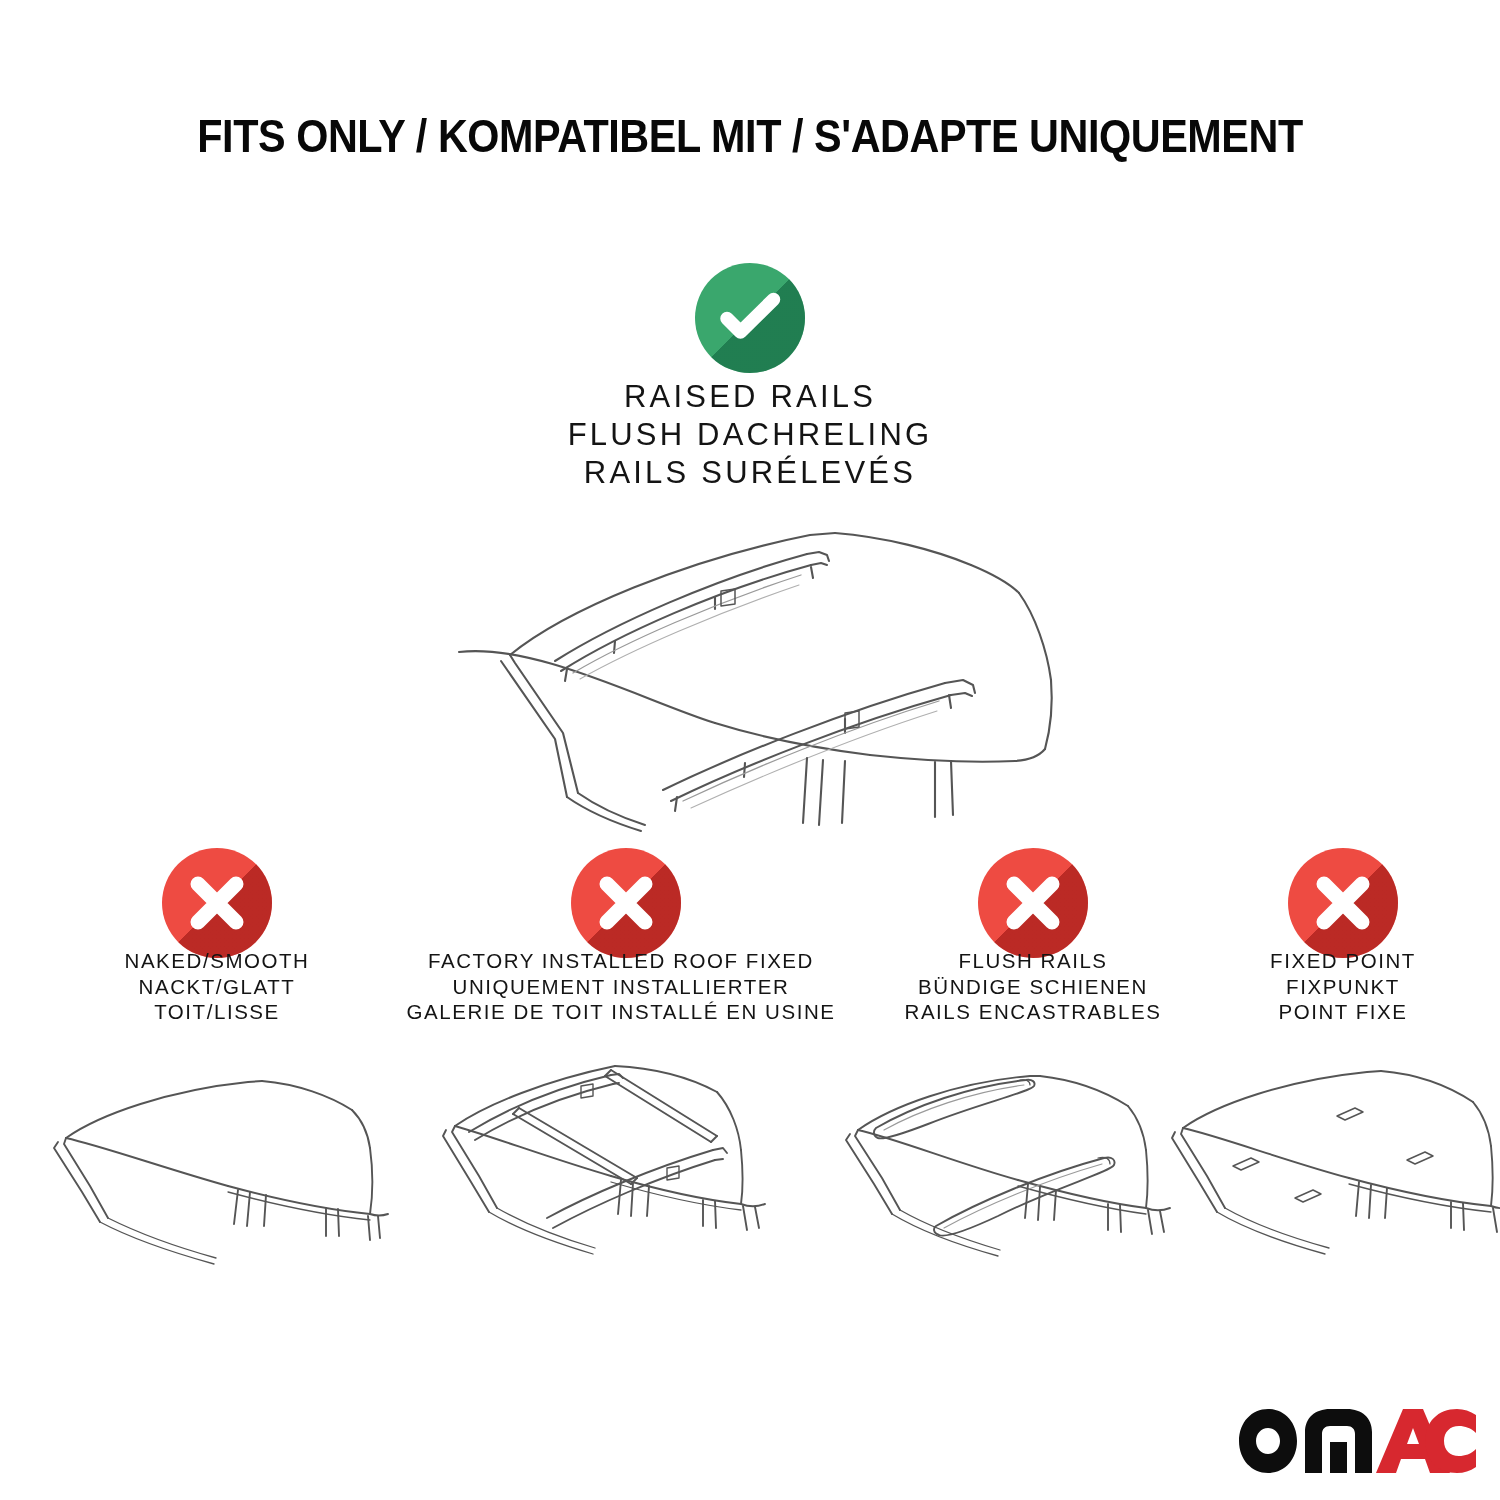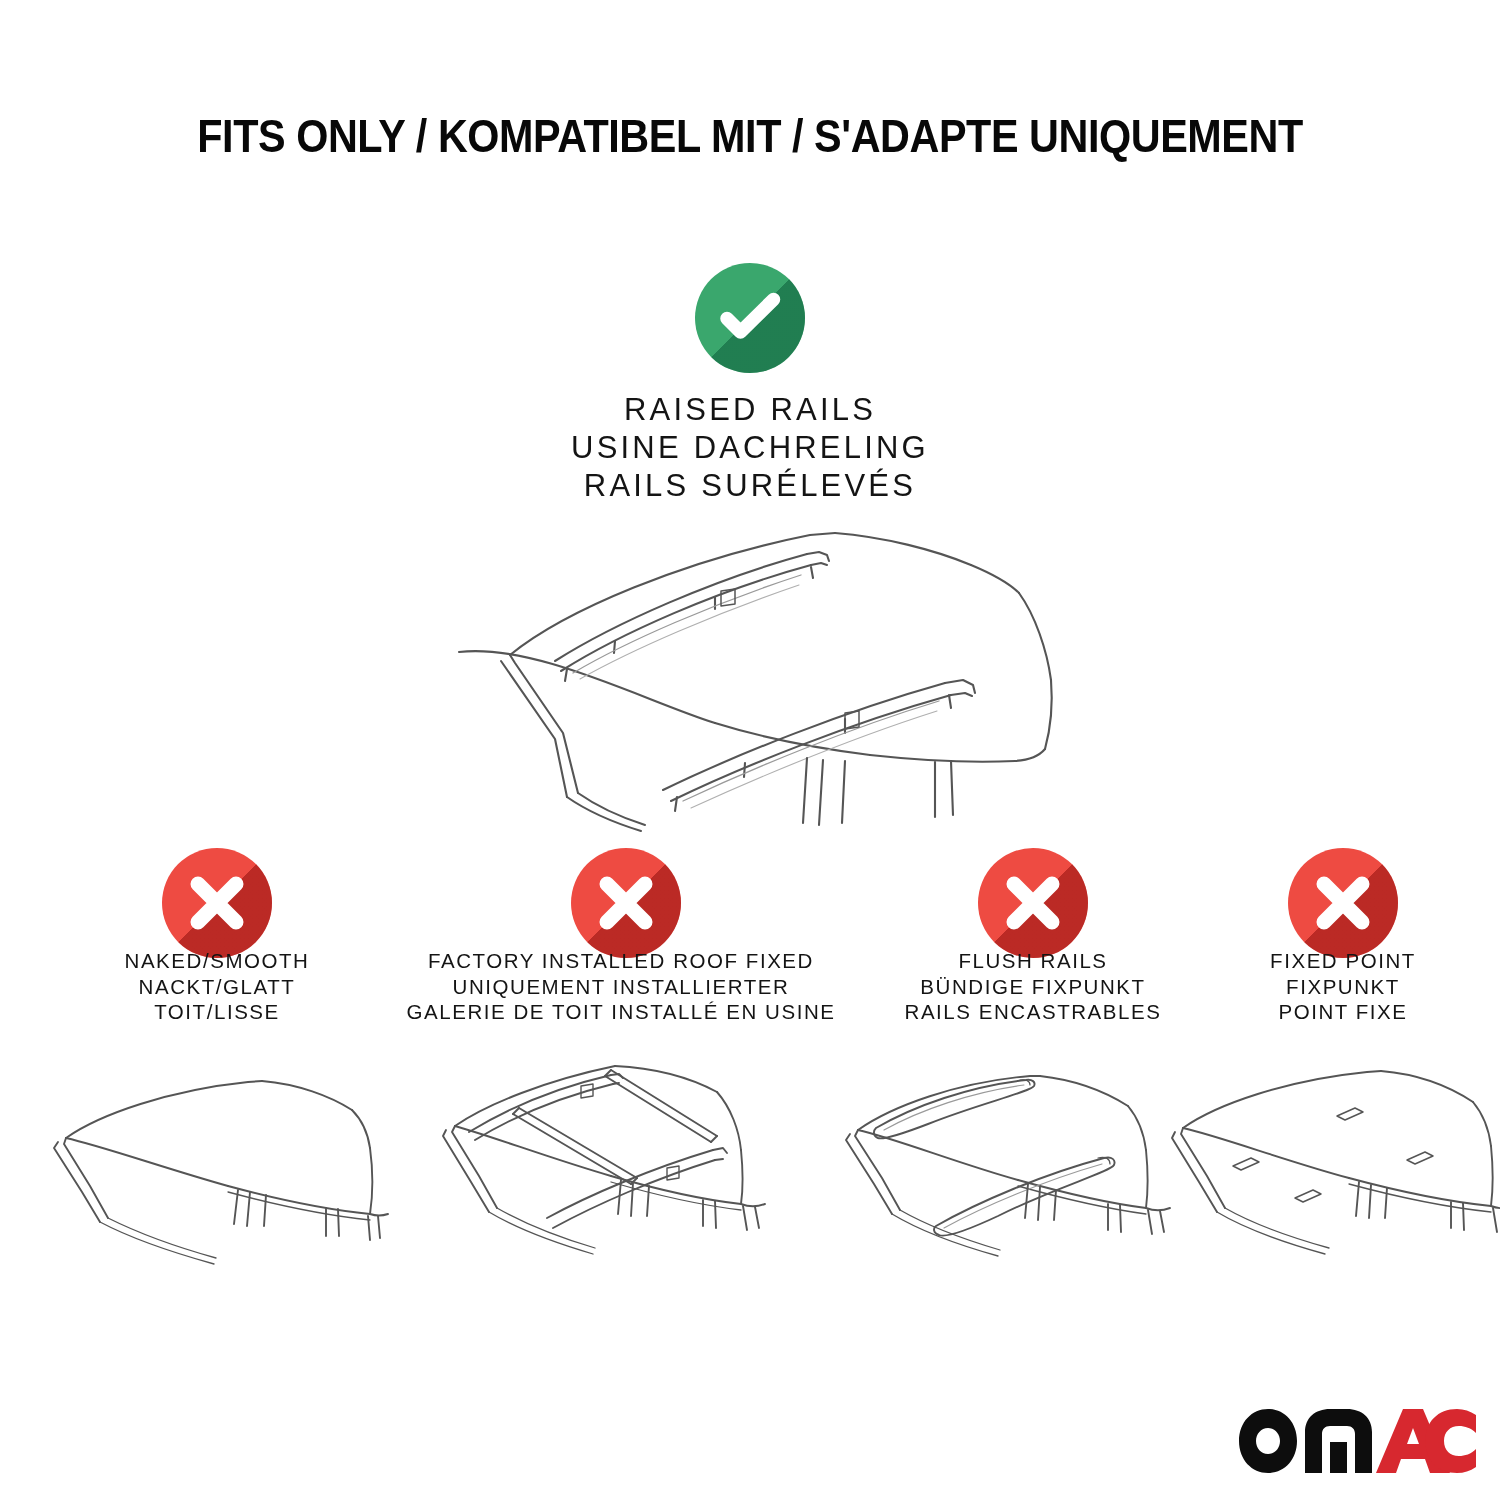--- a/index.html
+++ b/index.html
@@ -58,21 +58,20 @@
   }
   #ok-label{
     position:absolute;
     left:0; top:378px; width:1500px;
     text-align:center;
     font-size:31px;
     font-weight:300;
     letter-spacing:3.2px;
     line-height:38px;
     color:#141414;
-    margin-top:13px;
   }
   #ok-label .l{ display:block; }
 
   
   #main-illustration{
     position:absolute;
     left:415px; top:505px;
     width:700px; height:330px;
   }
 
@@ -148,21 +147,21 @@
     <div class="badge ok">
       <div class="shadow"></div>
       <svg width="110" height="110" viewBox="0 0 110 110">
         <path d="M32 55.5 L45.5 69 L78.5 36.5" fill="none" stroke="#ffffff" stroke-width="13.5" stroke-linecap="round" stroke-linejoin="round"></path>
       </svg>
     </div>
   </div>
 
   <div id="ok-label">
     <span class="l">RAISED RAILS</span>
-    <span class="l">USINE DACHRELING</span>
+    <span class="l">FLUSH DACHRELING</span>
     <span class="l">RAILS SURÉLEVÉS</span>
   </div>
 
   <svg id="main-illustration" viewBox="0 0 700 330">
     <g fill="none" stroke="#555555" stroke-width="2.1" stroke-linecap="round" stroke-linejoin="round">
 
       <path d="M95 150 C 150 105, 270 55, 395 30 L 420 28"></path>
       <path d="M44 147 C 120 138, 230 196, 300 218"></path>
       <path d="M300 218 C 345 232, 400 243, 455 250"></path>
 
@@ -259,21 +258,21 @@
     <div class="badge-wrap">
       <div class="badge no">
         <div class="shadow"></div>
         <svg width="110" height="110" viewBox="0 0 110 110">
           <path d="M36 36 L74 74 M74 36 L36 74" fill="none" stroke="#ffffff" stroke-width="15" stroke-linecap="round"></path>
         </svg>
       </div>
     </div>
     <div class="lbl">
       <span class="l">FLUSH RAILS</span>
-      <span class="l">BÜNDIGE FIXPUNKT</span>
+      <span class="l">BÜNDIGE SCHIENEN</span>
       <span class="l">RAILS ENCASTRABLES</span>
     </div>
   </div>
 
   <div class="col" id="col-3">
     <div class="badge-wrap">
       <div class="badge no">
         <div class="shadow"></div>
         <svg width="110" height="110" viewBox="0 0 110 110">
           <path d="M36 36 L74 74 M74 36 L36 74" fill="none" stroke="#ffffff" stroke-width="15" stroke-linecap="round"></path>

